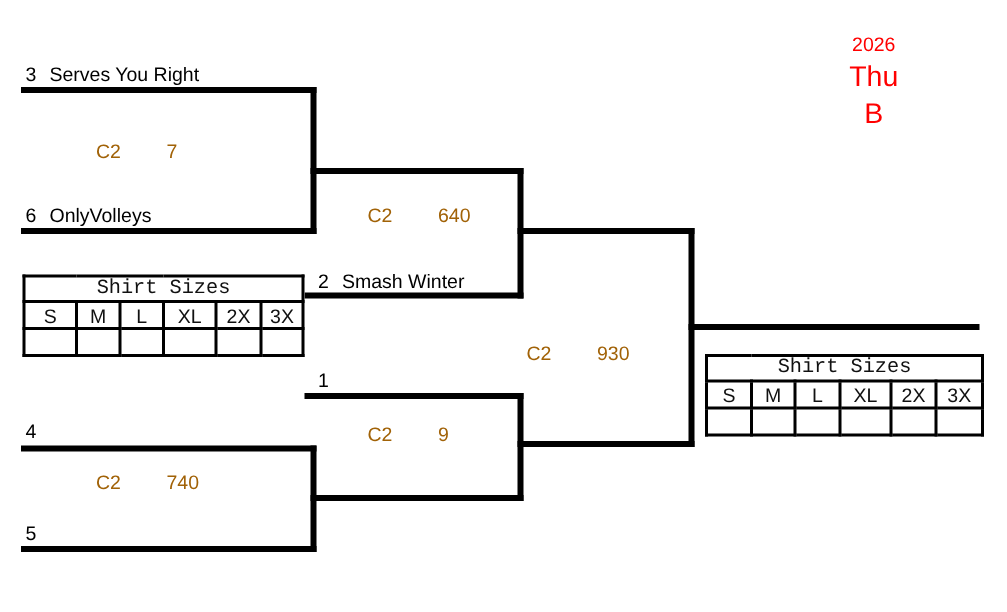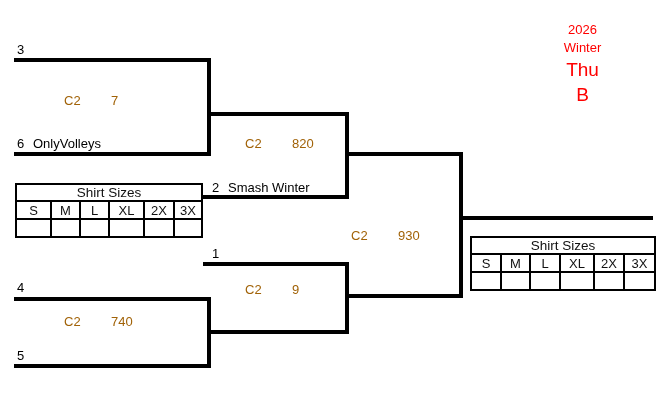--- a/index.html
+++ b/index.html
@@ -18,36 +18,36 @@
   .ct .court{width:47px;flex:0 0 47px;}
   
   .title-block{position:absolute;left:535px;top:21px;width:95px;text-align:center;color:#ff0000;}
   .t-sm{font-size:13px;line-height:18px;}
   .t-lg{font-size:19px;line-height:25px;text-align:center;}
   
   table.shirt{position:absolute;border-collapse:collapse;table-layout:fixed;background:#fff;}
   table.shirt td{border:2px solid #000;text-align:center;vertical-align:middle;
     font-size:13px;color:#111;padding:0;overflow:hidden;}
   table.shirt td.tt{font-size:13.5px;}
-  tr.rt{height:17px;} tr.rh{height:18px;} tr.re{height:18px;}
+  tr.rt{height:17px;font-family:Liberation Mono, monospace;} tr.rh{height:18px;} tr.re{height:18px;}
 </style>
 </head>
 <body>
 
 <div class="sheet">
 
   <div class="title-block">
     <div class="t-sm">2026</div>
-    <div class="t-sm">Winter</div>
     <div class="t-lg">Thu</div>
     <div class="t-lg">B</div>
   </div>
 
   <div class="team" style="left:17px;top:43px">
     <span class="seed">3</span>
+    <span>Serves You Right</span>
   </div>
   <div class="team" style="left:17px;top:137px">
     <span class="seed">6</span>
     <span>OnlyVolleys</span>
   </div>
   <div class="team" style="left:212px;top:181px">
     <span class="seed">2</span>
     <span>Smash Winter</span>
   </div>
   <div class="team" style="left:212px;top:247px">
@@ -59,21 +59,21 @@
   <div class="team" style="left:17px;top:349px">
     <span class="seed">5</span>
   </div>
 
   <div class="ct" style="left:64px;top:94px">
     <span class="court">C2</span>
     <span>7</span>
   </div>
   <div class="ct" style="left:245px;top:137px">
     <span class="court">C2</span>
-    <span>820</span>
+    <span>640</span>
   </div>
   <div class="ct" style="left:245px;top:283px">
     <span class="court">C2</span>
     <span>9</span>
   </div>
   <div class="ct" style="left:64px;top:315px">
     <span class="court">C2</span>
     <span>740</span>
   </div>
   <div class="ct" style="left:351px;top:229px">

